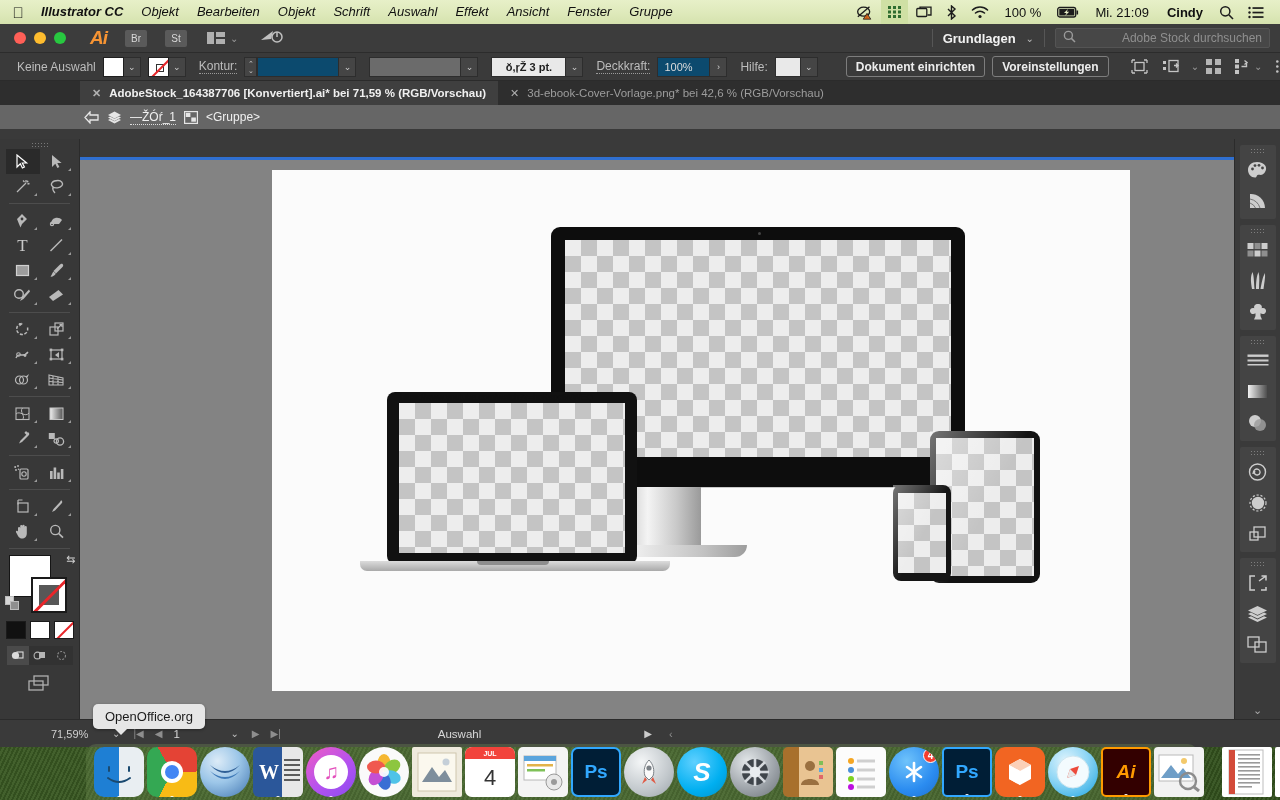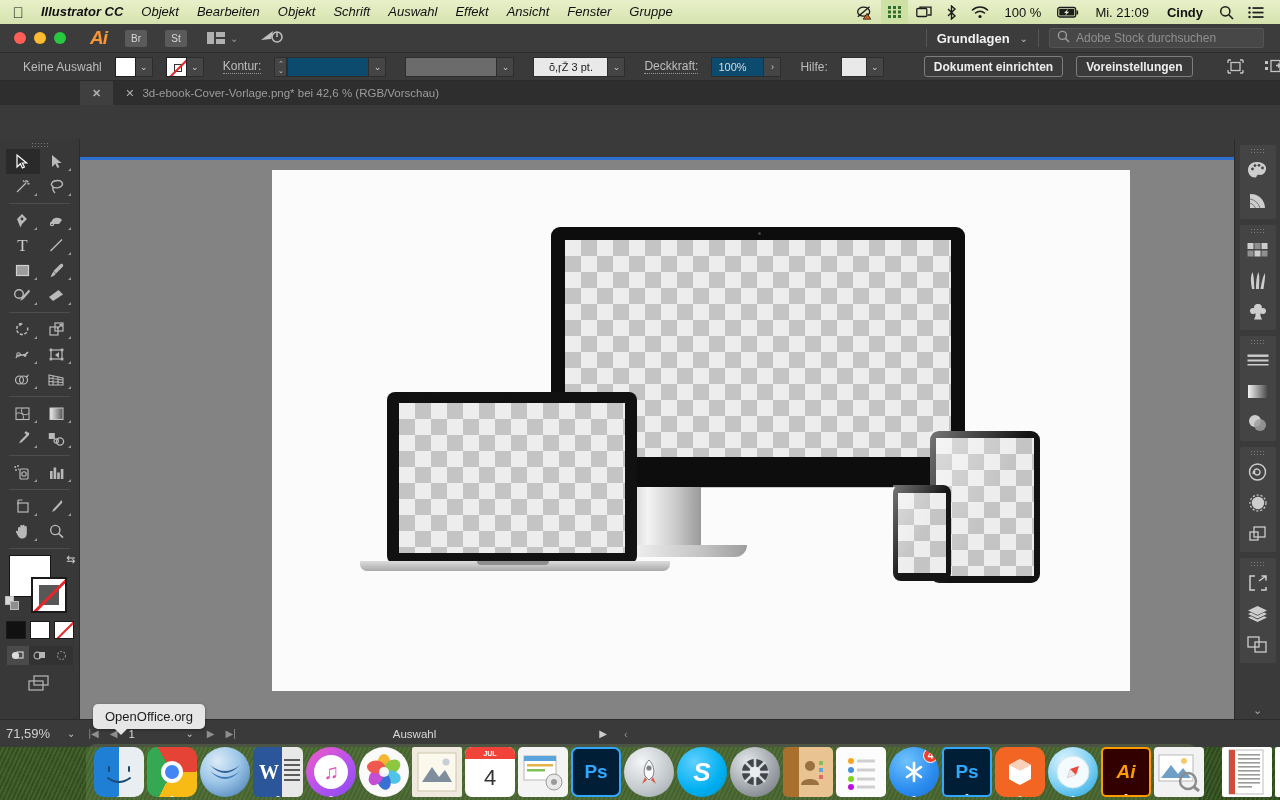--- a/index.html
+++ b/index.html
@@ -44,29 +44,29 @@
   .l-red { background: #ff5f57; } .l-yel { background: #febc2e; } .l-grn { background: #28c840; }
   .ai-logo { margin-left: 24px; color: #f79433; font-size: 19px; font-weight: bold; font-style: italic; letter-spacing: -1px; }
   .tb-btn { width: 22px; height: 17px; background: #5a5a5a; color: #d8d8d8; font-size: 10px;
             display: flex; align-items: center; justify-content: center; border-radius: 2px; margin-left: 18px; }
   .tb-arrange { margin-left: 20px; display: flex; align-items: center; gap: 5px; color: #b8b8b8; }
   .arr-grid { width: 18px; height: 12px; display: grid; grid-template-columns: 7px 9px; grid-template-rows: 5px 5px; gap: 2px; }
   .arr-grid i { background: #b0b0b0; display: block; }
   .arr-grid i.tall { grid-row: span 2; }
   .tb-sep { color: #9a9a9a; font-size: 10px; }
   .tb-cloud { margin-left: 22px; color: #c0c0c0; font-size: 15px; }
-  .tb-right { margin-left: auto; display: flex; align-items: center; padding-right: 16px; gap: 10px; }
+  .tb-right { margin-left: auto; display: flex; align-items: center; padding-right: 10px; gap: 10px; }
   .ws-name { color: #f2f2f2; font-size: 13px; font-weight: bold; }
   .ws-chev { color: #bbb; font-size: 10px; }
   .stock-search { width: 215px; height: 20px; background: #474747; border: 1px solid #545454; border-radius: 2px;
-                  display: flex; align-items: center; padding: 0 7px; gap: 6px; color: #8f8f8f; font-size: 12px; }
+                  display: flex; align-items: center; padding: 0 7px; gap: 6px; color: #8f8f8f; font-size: 12px; justify-content: space-between; }
   .vdiv { width: 1px; height: 18px; background: #565656; }
 
   
-  .controlbar { height: 28px; background: #3a3a3a; border-bottom: 1px solid #2b2b2b; display: flex; align-items: center; padding-left: 6px; gap: 13px; }
+  .controlbar { height: 28px; background: #3a3a3a; border-bottom: 1px solid #2b2b2b; display: flex; align-items: center; padding-left: 6px; gap: 7px; }
   .grip { width: 6px; height: 16px;
           background-image: radial-gradient(#7a7a7a 40%, transparent 41%);
           background-size: 3px 3px; opacity: .8; }
   .cb-label { color: #bdbdbd; font-size: 12px; white-space: nowrap; }
   .cb-label.dotted { border-bottom: 1px dotted #9a9a9a; }
   .swatch-group { display: flex; align-items: center; }
   .swatch { width: 21px; height: 20px; border: 1px solid #1f1f1f; }
   .swatch.white { background: #fff; }
   .swatch.none { background: #fff; position: relative; overflow: hidden; }
   .swatch.none:after { content:""; position: absolute; left: -3px; top: 9px; width: 30px; height: 2px; background: #e8262a; transform: rotate(-45deg); }
@@ -176,21 +176,21 @@
   .rdock { position: absolute; right: 0; top: 115px; width: 46px; bottom: 0; background: #3a3a3a; border-left: 1px solid #2b2b2b;
            display: flex; flex-direction: column; align-items: center; }
   .rgroup { width: 36px; display: flex; flex-direction: column; align-items: center; background: #444444; margin-top: 6px; border-radius: 2px; padding-bottom: 3px; }
   .rgrip { width: 16px; height: 5px; margin: 3px 0 1px; background-image: radial-gradient(#7e7e7e 40%, transparent 41%); background-size: 3px 3px; }
   .ricon { width: 36px; height: 31px; display: flex; align-items: center; justify-content: center; color: #cdcdcd; font-size: 17px; }
   .rdock-chev { margin-top: auto; margin-bottom: 30px; color: #aaa; font-size: 11px; }
 
   
   .statusbar { position: absolute; left: 0; bottom: 0; width: 1280px; height: 28px; background: #3a3a3a;
                display: flex; align-items: center; padding-left: 6px; gap: 3px; border-top: 1px solid #2b2b2b; }
-  .zoom-val { color: #cfcfcf; font-size: 13px; width: 52px; }
+  .zoom-val { color: #cfcfcf; font-size: 11px; width: 52px; margin-left: 45px; }
   .sb-chev { color: #c0c0c0; font-size: 10px; padding: 0 6px; }
   .sb-nav { color: #8e8e8e; font-size: 10px; padding: 0 4px; }
   .sb-pg { width: 52px; color: #dcdcdc; font-size: 11.5px; padding-left: 4px; }
   .sb-status { color: #d8d8d8; font-size: 11.5px; margin-left: 150px; }
   .sb-play { color: #cccccc; font-size: 10px; margin-left: 160px; }
   .sb-lt { color: #8e8e8e; font-size: 11px; margin-left: 14px; }
 
   
   .tooltip { position: absolute; left: 93px; top: 704px; background: #e6e6e6; border-radius: 5px;
              padding: 5px 12px; font-size: 13px; color: #1b1b1b; z-index: 60; box-shadow: 0 1px 3px rgba(0,0,0,.35); }
@@ -369,21 +369,21 @@
             <span>⌄</span>
           </div>
         <div class="field" style="width:82px;"></div>
         <div class="mini-chev">⌄</div>
       </div>
       <div class="swatch-group" style="margin-left:6px;">
         <div class="field grey" style="width:92px;"></div>
         <div class="mini-chev">⌄</div>
       </div>
       <div class="swatch-group" style="margin-left:6px;">
-        <div class="field lite" style="width:75px;justify-content:center;">ŏ,ŗŽ 3 pt.</div>
+        <div class="field lite" style="width:75px;justify-content:center;font-weight:bold;">ŏ,ŗŽ 3 pt.</div>
         <div class="mini-chev">⌄</div>
       </div>
       <div class="cb-label dotted" style="margin-left:6px;">Deckkraft:</div>
       <div class="swatch-group">
         <div class="field" style="width:53px;">100%</div>
         <div class="mini-chev">›</div>
       </div>
       <div class="cb-label" style="margin-left:6px;">Hilfe:</div>
       <div class="swatch-group">
         <div class="field lite" style="width:26px;"></div>
@@ -452,27 +452,55 @@
                 <rect x="4" y="10.7" width="11" height="1.6"></rect>
               </g>
             </svg>
         </div>
       </div>
     </div>
 
     <div class="tabbar">
       <div class="doc-tab active">
         <span class="tab-x">✕</span>
+        <span>AdobeStock_164387706 [Konvertiert].ai* bei 71,59 % (RGB/Vorschau)</span>
       </div>
       <div class="doc-tab inactive">
         <span class="tab-x">✕</span>
         <span>3d-ebook-Cover-Vorlage.png* bei 42,6 % (RGB/Vorschau)</span>
       </div>
     </div>
 
+    <div class="crumbbar">
+      <span class="crumb-ic">
+        <svg width="15" height="13" viewBox="0 0 15 13">
+            <path d="M6 1 L1 6.5 L6 12 V9 H14 V4 H6 Z" fill="none" stroke="#e6e6e6" stroke-width="1.3"></path>
+          </svg>
+      </span>
+      <span class="crumb-ic">
+        <svg width="15" height="13" viewBox="0 0 15 13">
+            <g fill="#e6e6e6">
+          <path d="M7.5 0.5 L14 4 L7.5 7.5 L1 4 Z"></path>
+              <path d="M1 6.5 L7.5 10 L14 6.5 L12 5.4 L7.5 7.8 L3 5.4 Z"></path>
+          <path d="M1 9 L7.5 12.5 L14 9 L12 7.9 L7.5 10.3 L3 7.9 Z"></path>
+            </g>
+          </svg>
+      </span>
+      <span class="crumb-link">—ŽÓŕ_1</span>
+      <span class="crumb-ic">
+        <svg width="14" height="13" viewBox="0 0 14 13">
+            <rect x="0.6" y="0.6" width="12.8" height="11.8" fill="none" stroke="#e6e6e6" stroke-width="1.2"></rect>
+        <g fill="#e6e6e6">
+              <rect x="1.8" y="1.8" width="4.6" height="4.2"></rect>
+              <rect x="7.3" y="6.5" width="4.6" height="4.2"></rect>
+            </g>
+          </svg>
+      </span>
+      <span>&lt;Gruppe&gt;</span>
+    </div>
 
     <div class="canvas-area">
       <div class="canvas-top-rule"></div>
 
       <div class="artboard">
 
         <div class="imac-shelf"></div>
         <div class="imac-neck"></div>
         <div class="imac-base"></div>
         <div class="imac">

